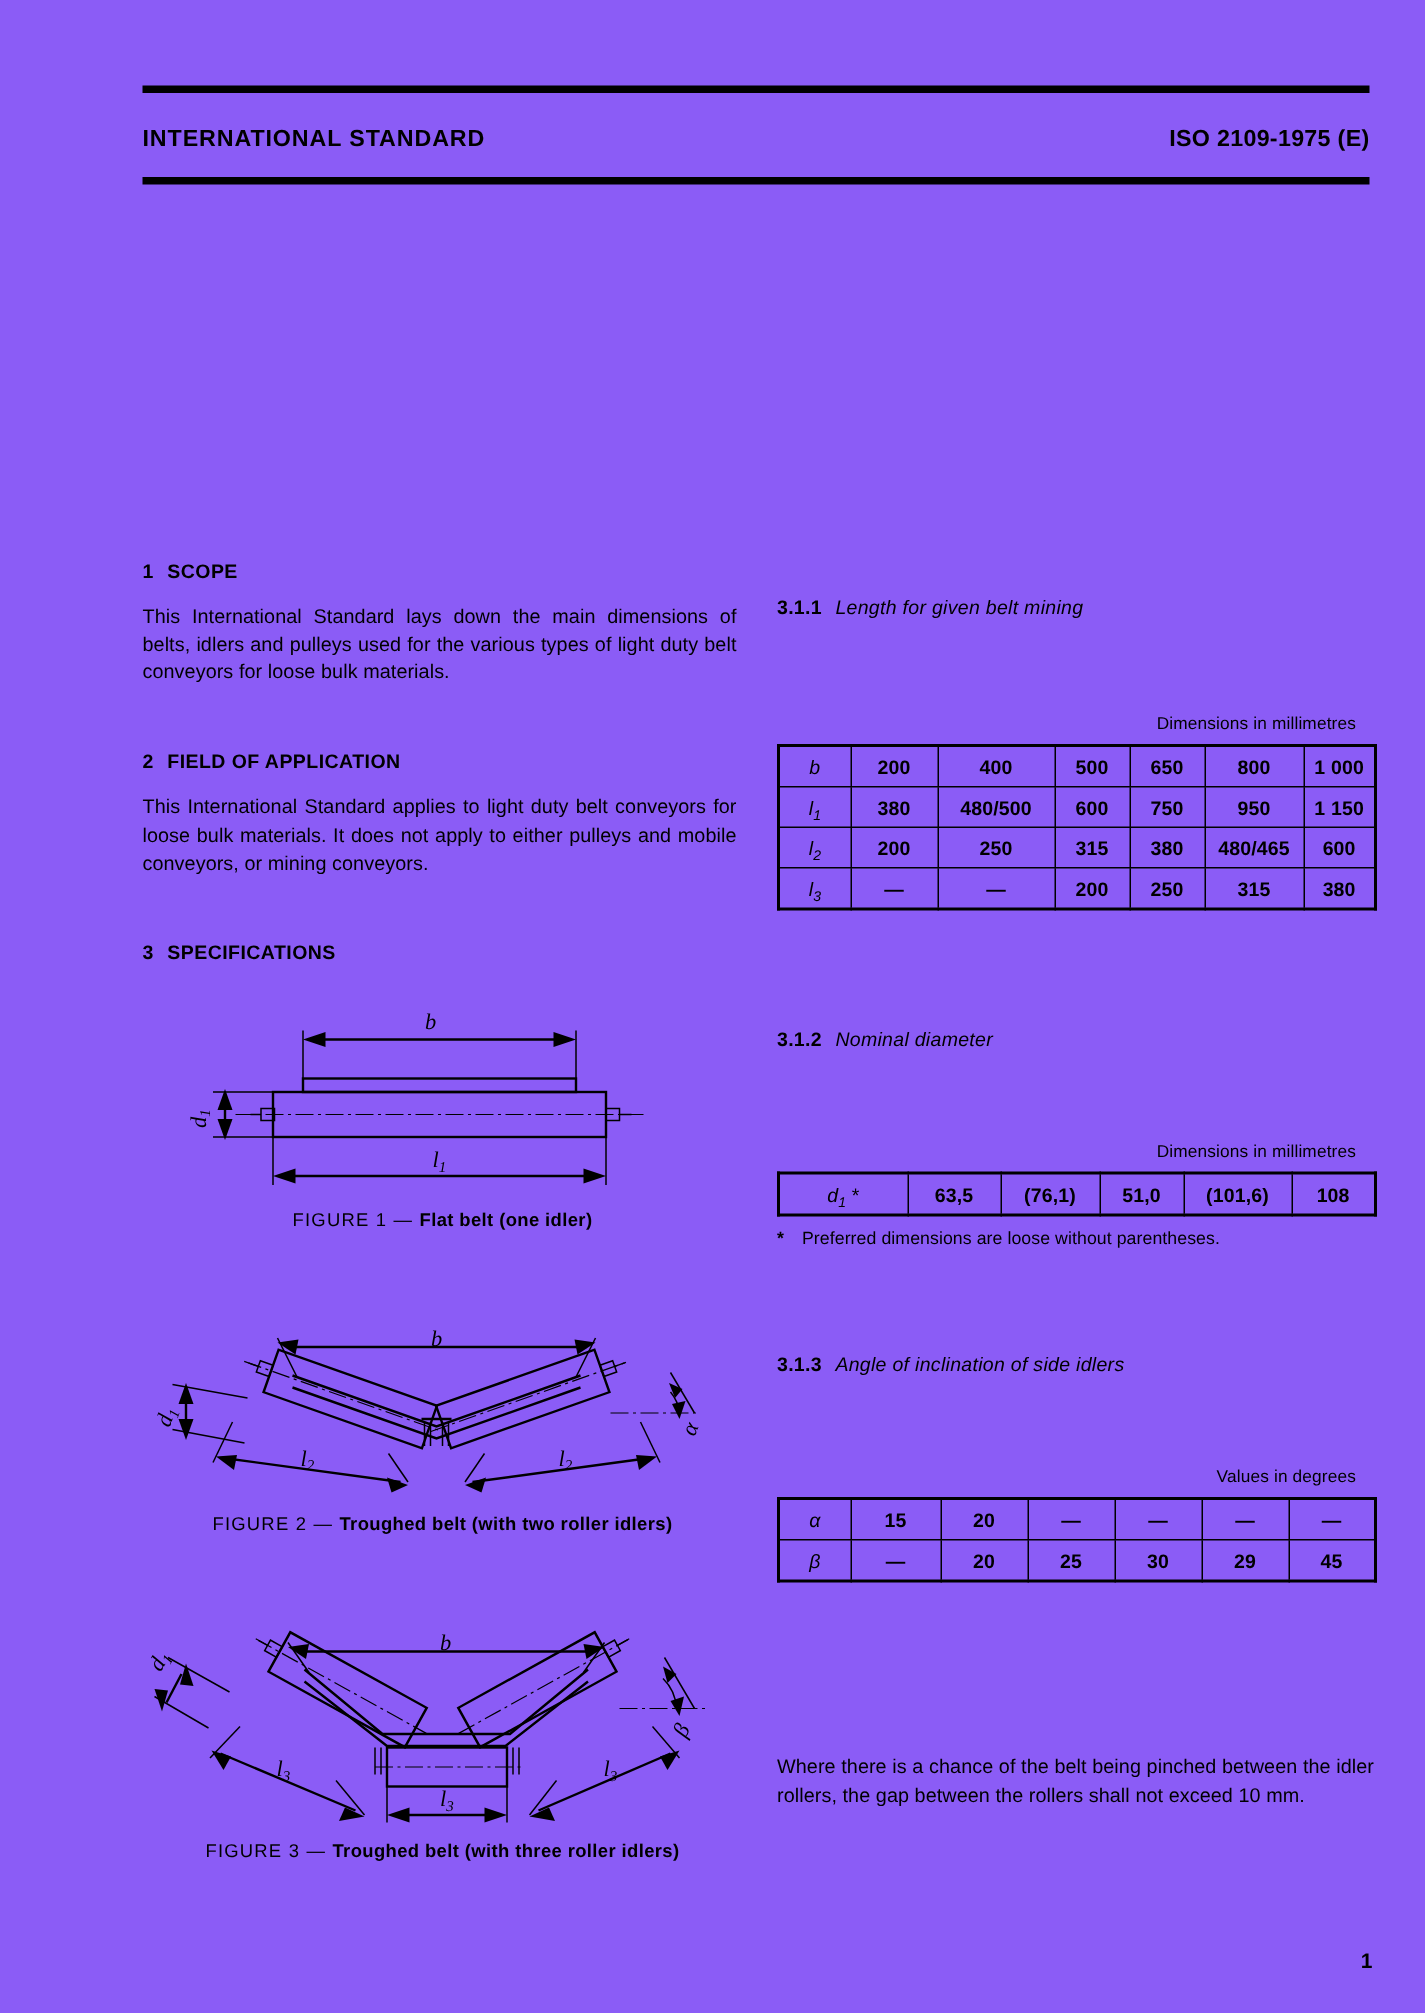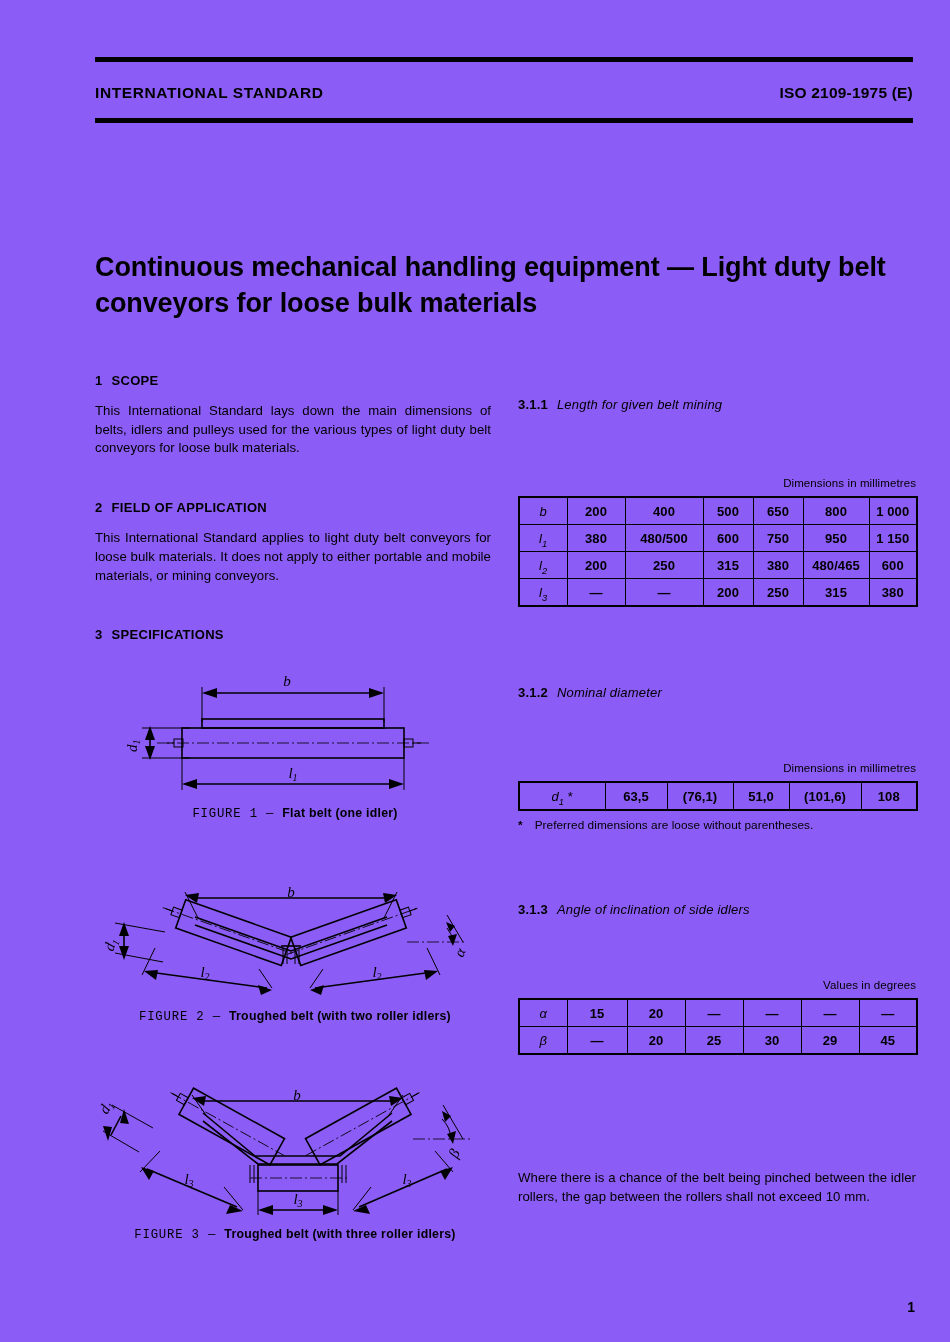--- a/index.html
+++ b/index.html
@@ -103,21 +103,21 @@
     margin: 0;
     letter-spacing: 0.2px;
   }
   .sub-h .num { font-weight: bold; margin-right: 9px; }
   .sub-h .txt { font-weight: bold; }
   .sub-h .txt-i { font-style: italic; font-weight: normal; }
 
   .dim-note {
     font-size: 11.5px;
     text-align: right;
-    margin: 0 0 7px 0;
+    margin: 0 12px 7px 0;
     letter-spacing: 0.1px;
   }
 
   
   table.spec {
     border-collapse: collapse;
     width: 398px;
     table-layout: fixed;
   }
   table.spec td {
@@ -151,21 +151,21 @@
 
   
   .figure-block { position: absolute; left: 95px; width: 400px; }
   .fig-caption {
     font-size: 12.3px;
     font-weight: bold;
     text-align: center;
     letter-spacing: 0.25px;
     margin-top: 4px;
   }
-  .fig-caption .lead { font-weight: normal; letter-spacing: 0.8px; font-family: Liberation Mono, monospace; }
+  .fig-caption .lead { font-weight: normal; letter-spacing: 0.8px; }
 
   
   .page-num {
     position: absolute;
     right: 35px;
     bottom: 27px;
     font-size: 14px;
     font-weight: bold;
   }
 
@@ -181,35 +181,34 @@
 </head>
 <body>
 
 <div class="page">
 
   <div class="hdr-rule-top"></div>
   <div class="hdr-left">INTERNATIONAL STANDARD</div>
   <div class="hdr-right">ISO 2109-1975 (E)</div>
   <div class="hdr-rule-bottom"></div>
 
-  <div class="doc-title">Continuous mechanical handling equipment — Light duty belt conveyors for loose bulk materials</div>
 
   <div class="col-left">
 
     <h2 class="sec">
       <span class="num">1</span><span>SCOPE</span>
     </h2>
     <p class="body">This International Standard lays down the main dimensions of belts, idlers and pulleys used for the various types of light duty belt conveyors for loose bulk materials.</p>
 
     <div class="gap-lg"></div>
 
     <h2 class="sec">
       <span class="num">2</span><span>FIELD OF APPLICATION</span>
     </h2>
-    <p class="body">This International Standard applies to light duty belt conveyors for loose bulk materials. It does not apply to either portable and mobile materials, or mining conveyors.</p>
+    <p class="body">This International Standard applies to light duty belt conveyors for loose bulk materials. It does not apply to either pulleys and mobile conveyors, or mining conveyors.</p>
 
     <div class="gap-lg"></div>
 
     <h2 class="sec">
       <span class="num">3</span><span>SPECIFICATIONS</span>
     </h2>
   </div>
 
   <div class="figure-block" style="top:662px;">
     <svg width="400" height="140" viewBox="0 0 400 140">

